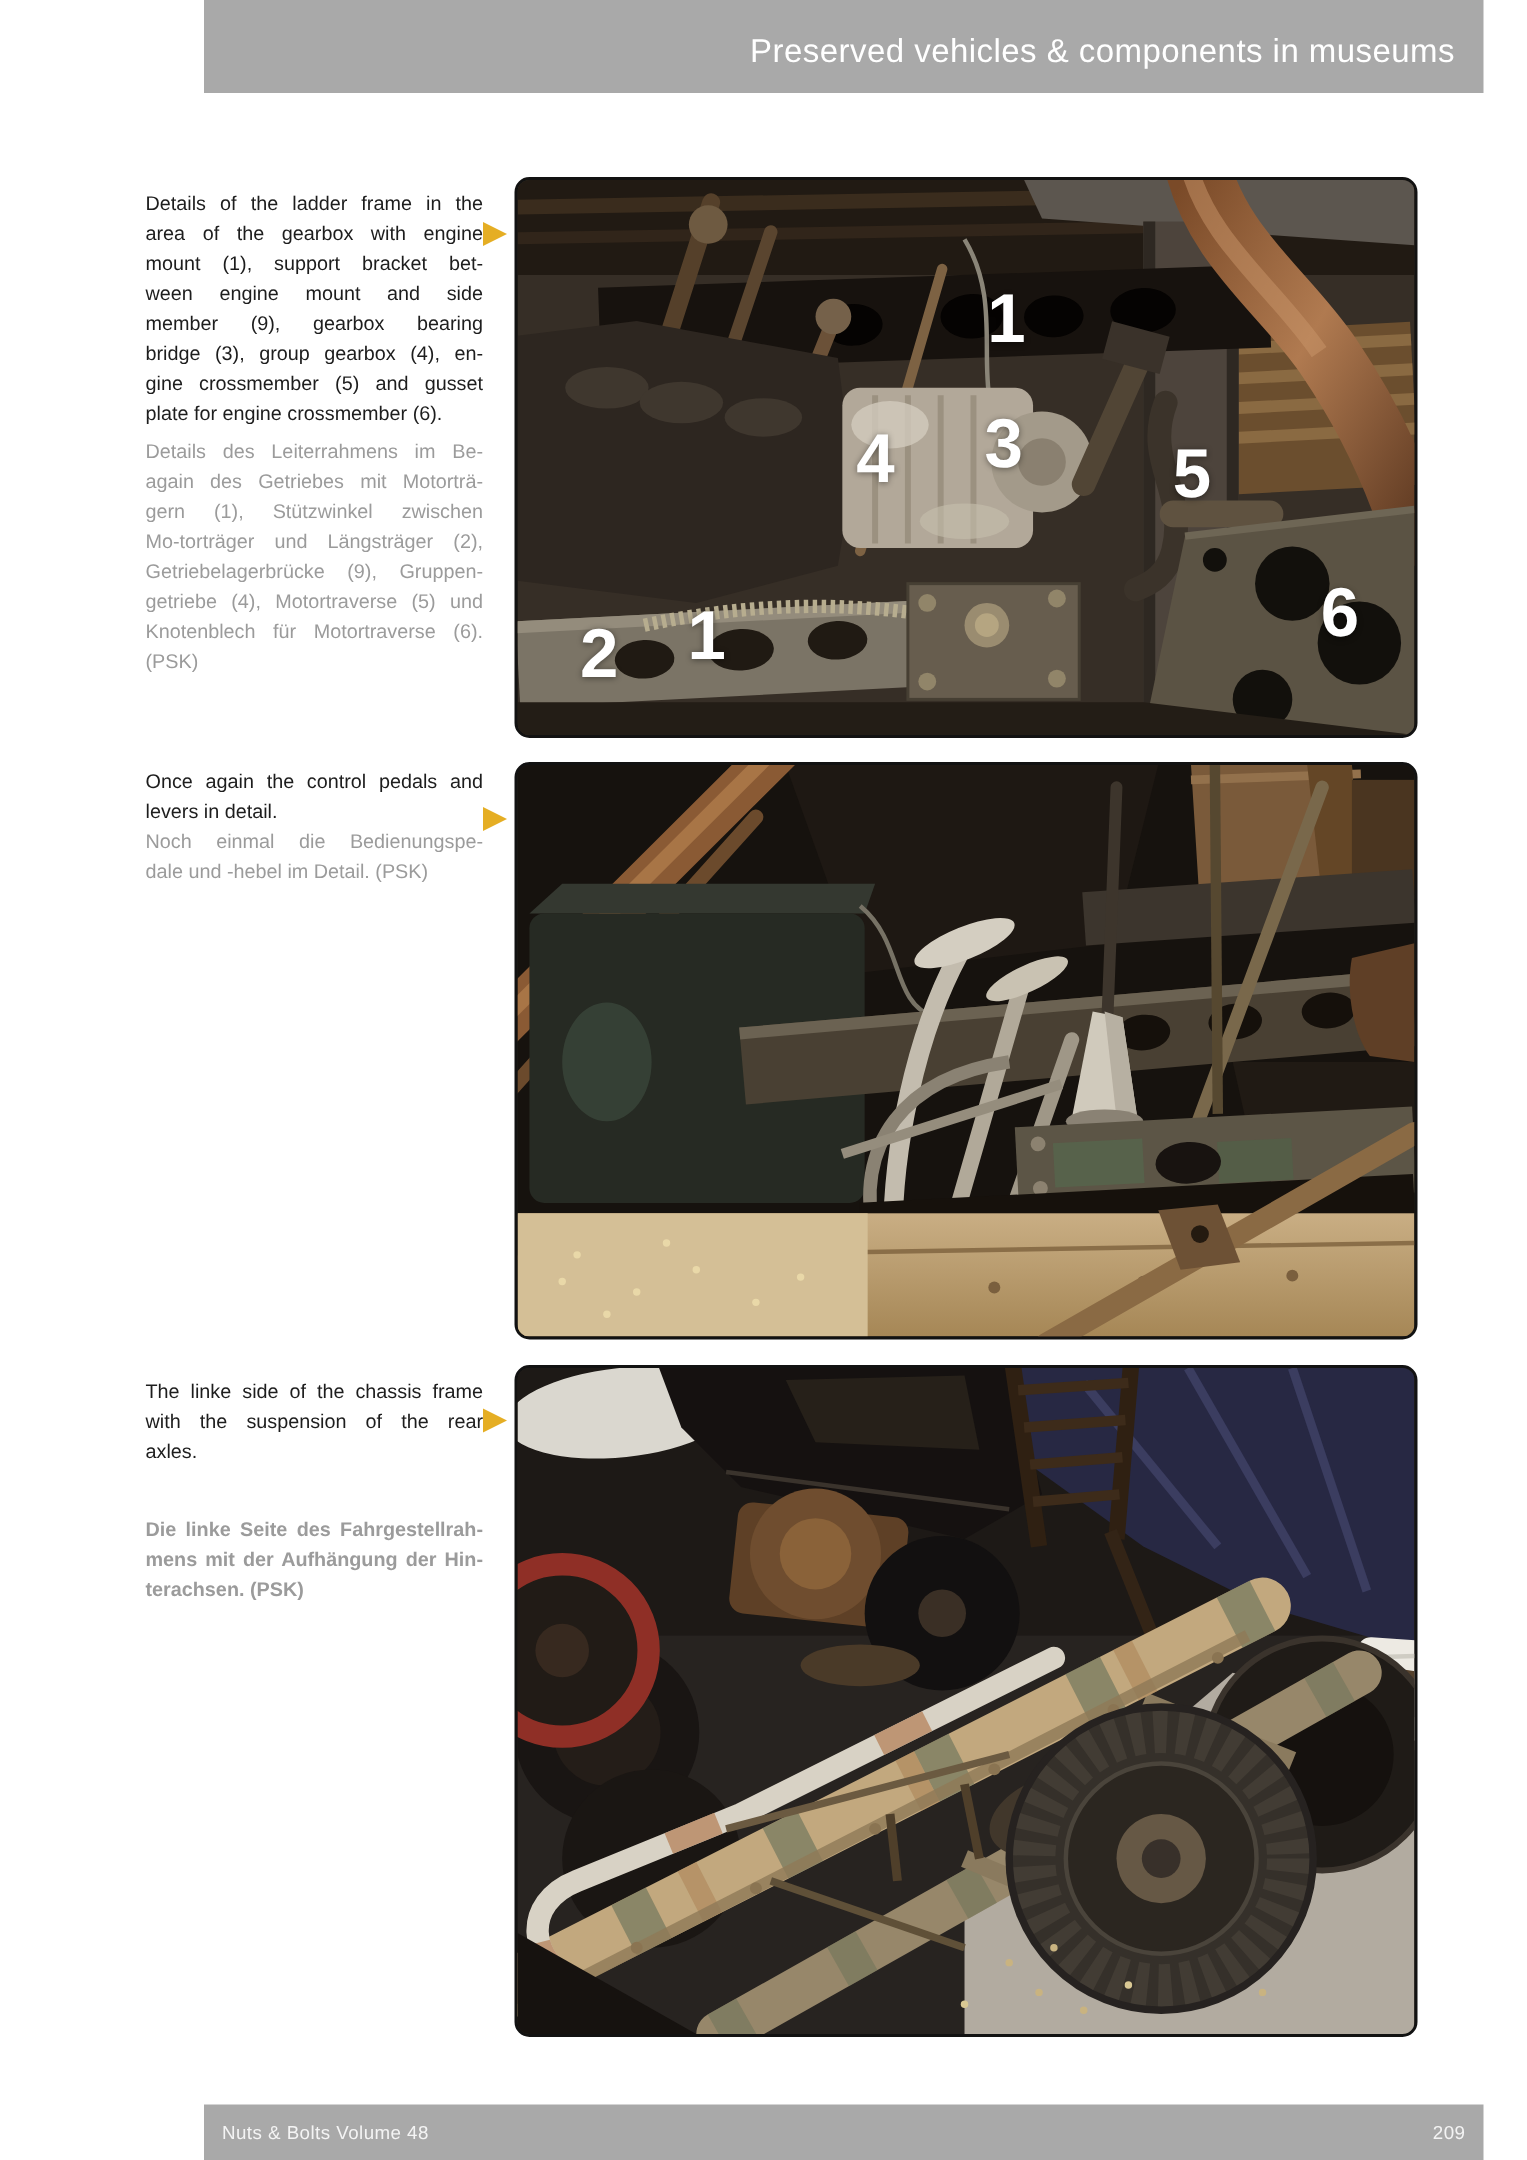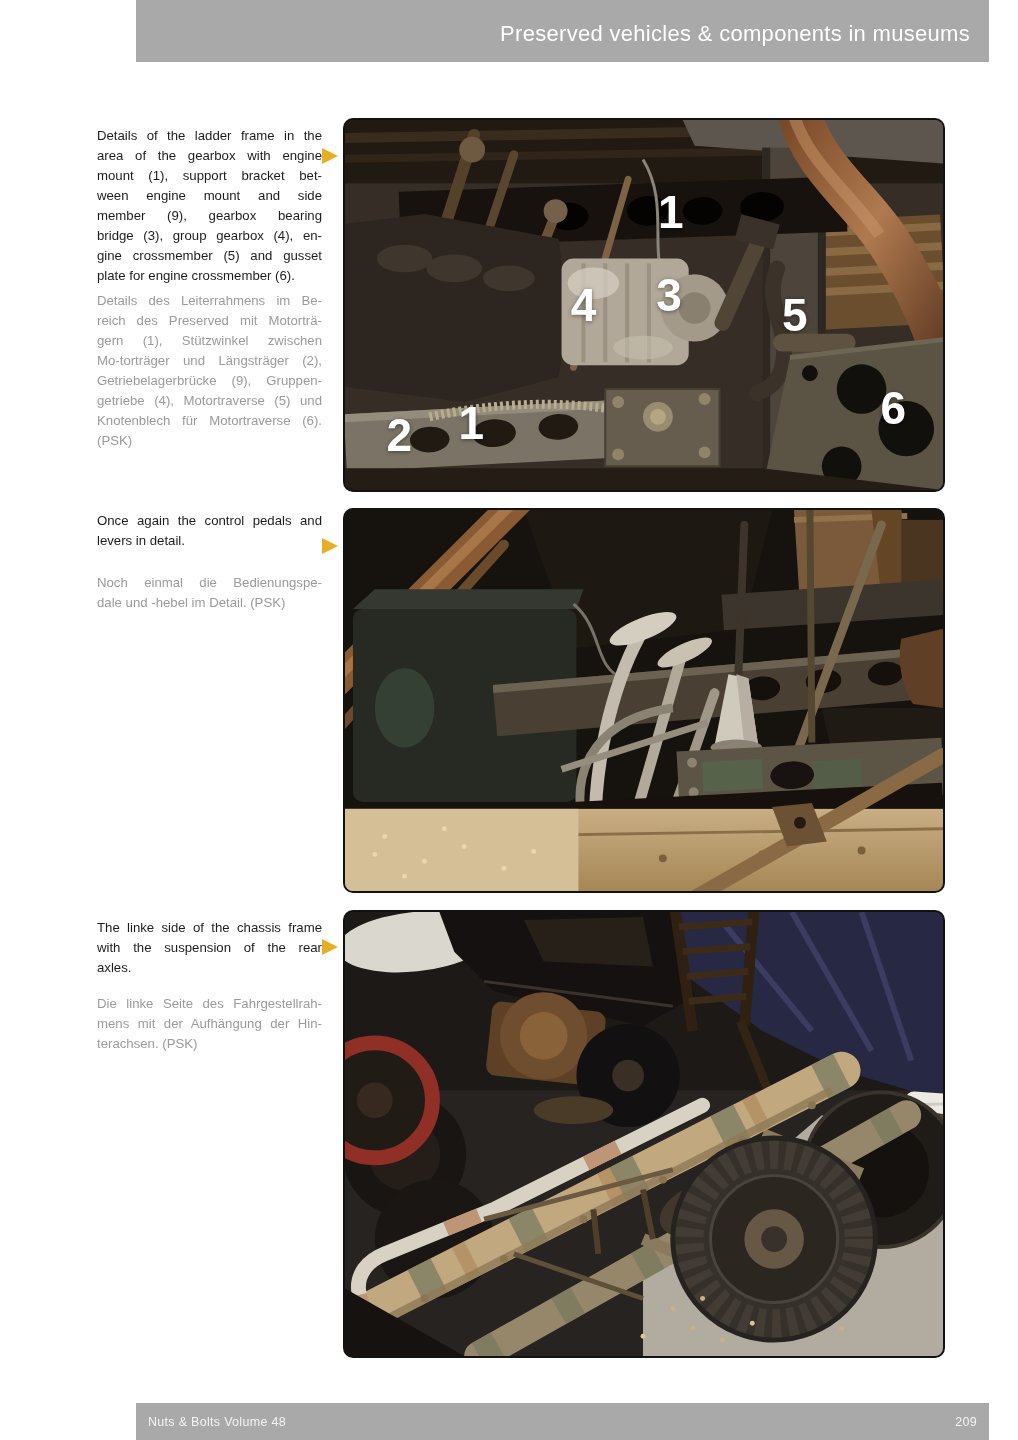--- a/index.html
+++ b/index.html
@@ -8,22 +8,22 @@
   .bar{position:absolute;left:96px;width:853px;background:var(--bar_gray,#a9a9a9);margin-left:40px;}
   .header-bar{top:0;height:62px;display:flex;align-items:center;justify-content:flex-end;
         padding:6px 19px 0 0;box-sizing:border-box;}
   .header-title{color:#ffffff;font-size:22px;letter-spacing:.3px;white-space:nowrap;}
   .footer-bar{top:1403px;height:37px;display:flex;align-items:center;justify-content:space-between;
         padding:0 12px;box-sizing:border-box;}
   .footer-text{color:#f4f4f4;font-size:12.5px;letter-spacing:.3px;text-align:center;}
   .caption{position:absolute;left:97px;width:225px;font-size:13.2px;line-height:20px;}
   .cap-block{margin:0;}
   .cap-gap1{margin-top:5px;}
-  .cap-gap2{margin-top:22px;}
-  .cap-gap3{margin-top:16px;}
+  .cap-gap2{}
+  .cap-gap3{margin-top:32px;font-weight:bold;}
   .cap-en{color:var(--caption_text,#1d1d1d);}
   .cap-de{color:var(--caption_translation,#9b9b9b);}
   .cap-line{text-align:justify;text-align-last:justify;}
   .cap-line.last{text-align-last:left;}
   .arrow{position:absolute;left:322px;width:0;height:0;
         border-top:8px solid transparent;border-bottom:8px solid transparent;
         border-left:16px solid var(--accent_arrow,#e5ae24);}
   .photo{position:absolute;left:343px;width:602px;border:2px solid #121212;border-radius:10px;
         overflow:hidden;background:#241e18;box-sizing:border-box;}
   .photo svg{position:absolute;left:0;top:0;width:100%;height:100%;display:block;}
@@ -46,21 +46,21 @@
         <div class="cap-line">area of the gearbox with engine</div>
         <div class="cap-line">mount (1), support bracket bet-</div>
         <div class="cap-line">ween engine mount and side</div>
         <div class="cap-line">member (9), gearbox bearing</div>
         <div class="cap-line">bridge (3), group gearbox (4), en-</div>
         <div class="cap-line">gine crossmember (5) and gusset</div>
         <div class="cap-line last">plate for engine crossmember (6).</div>
       </div>
     <div class="cap-block cap-de cap-gap1">
         <div class="cap-line">Details des Leiterrahmens im Be-</div>
-        <div class="cap-line">reich des Preserved mit Motorträ-</div>
+        <div class="cap-line">again des Getriebes mit Motorträ-</div>
         <div class="cap-line">gern (1), Stützwinkel zwischen</div>
         <div class="cap-line">Mo-torträger und Längsträger (2),</div>
         <div class="cap-line">Getriebelagerbrücke (9), Gruppen-</div>
         <div class="cap-line">getriebe (4), Motortraverse (5) und</div>
         <div class="cap-line">Knotenblech für Motortraverse (6).</div>
         <div class="cap-line last">(PSK)</div>
       </div>
   </div>
   <div class="arrow" style="top:148px"></div>
 

